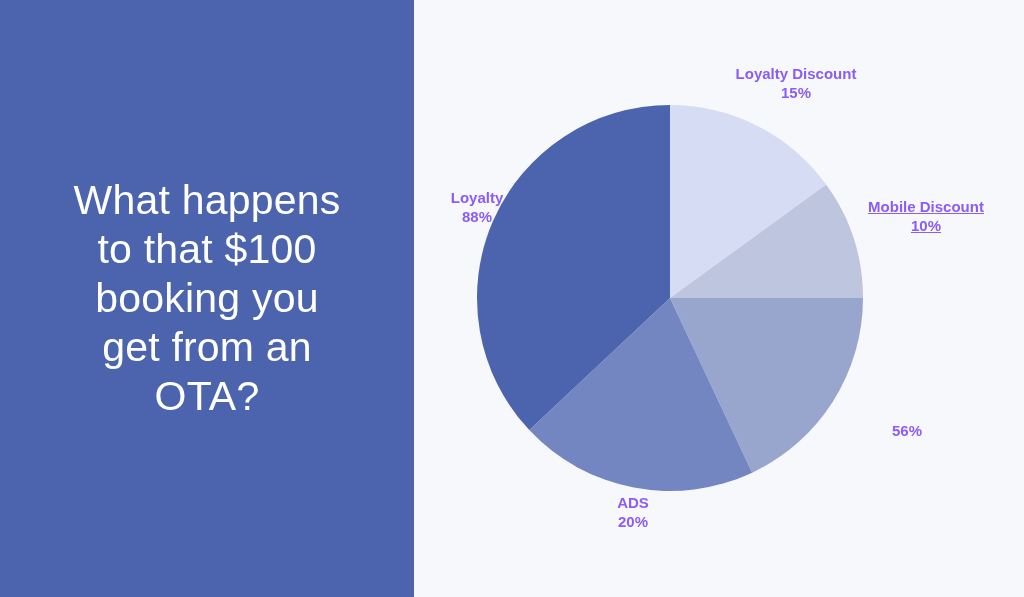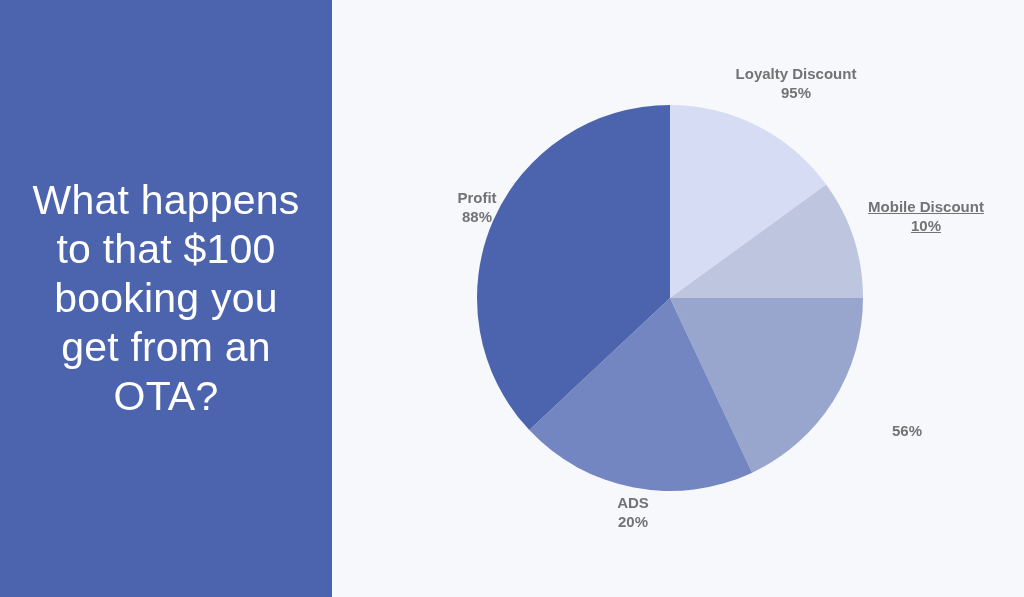--- a/index.html
+++ b/index.html
@@ -16,21 +16,21 @@
   .slide {
     position: relative;
     width: 1024px;
     height: 597px;
     background: #F7F8FC;
   }
   .left-panel {
     position: absolute;
     left: 0;
     top: 0;
-    width: 332px;
+    width: 414px;
     height: 597px;
     background: #4C64AE;
     display: flex;
     align-items: center;
     justify-content: center;
   }
   .headline {
     width: 330px;
     text-align: center;
     color: #FFFFFF;
@@ -57,21 +57,21 @@
     height: 597px;
   }
   svg.pie-svg {
     position: absolute;
     left: 0;
     top: 0;
     display: block;
   }
   .pie-label {
     position: absolute;
-    color: #737373;
+    color: #8b5cf6;
     font-family: "Liberation Sans", sans-serif;
     font-weight: bold;
     font-size: 15px;
     line-height: 19px;
     white-space: nowrap;
   }
   .pie-label .lab-name { display: block; }
   .pie-label .lab-val { display: block; }
   .lab-loyalty {
     left: 294px; top: 64px;
@@ -121,38 +121,38 @@
             <path d="M 256 298 L 256.00 105.00 A 193 193 0 0 1 412.14 184.56 Z" fill="#D6DCF4"></path>
             <path d="M 256 298 L 412.14 184.56 A 193 193 0 0 1 449.00 298.00 Z" fill="#BDC5DF"></path>
             <path d="M 256 298 L 449.00 298.00 A 193 193 0 0 1 338.18 472.63 Z" fill="#98A5CD"></path>
             <path d="M 256 298 L 338.18 472.63 A 193 193 0 0 1 115.31 430.12 Z" fill="#7486C2"></path>
             <path d="M 256 298 L 115.31 430.12 A 193 193 0 0 1 256.00 105.00 Z" fill="#4C64AE"></path>
           </g>
       </svg>
 
       <div class="pie-label lab-loyalty">
         <span class="lab-name">Loyalty Discount</span>
-        <span class="lab-val">95%</span>
+        <span class="lab-val">15%</span>
       </div>
 
       <div class="pie-label lab-mobile">
         <span class="lab-name">Mobile Discount</span>
         <span class="lab-val">10%</span>
       </div>
 
       <div class="pie-label lab-commission">
         <span class="lab-val">56%</span>
       </div>
 
       <div class="pie-label lab-ads">
         <span class="lab-name">ADS</span>
         <span class="lab-val">20%</span>
       </div>
 
       <div class="pie-label lab-profit">
-        <span class="lab-name">Profit</span>
+        <span class="lab-name">Loyalty</span>
         <span class="lab-val">88%</span>
       </div>
 
     </div>
   </div>
 
 </div>
 
 </body></html>

